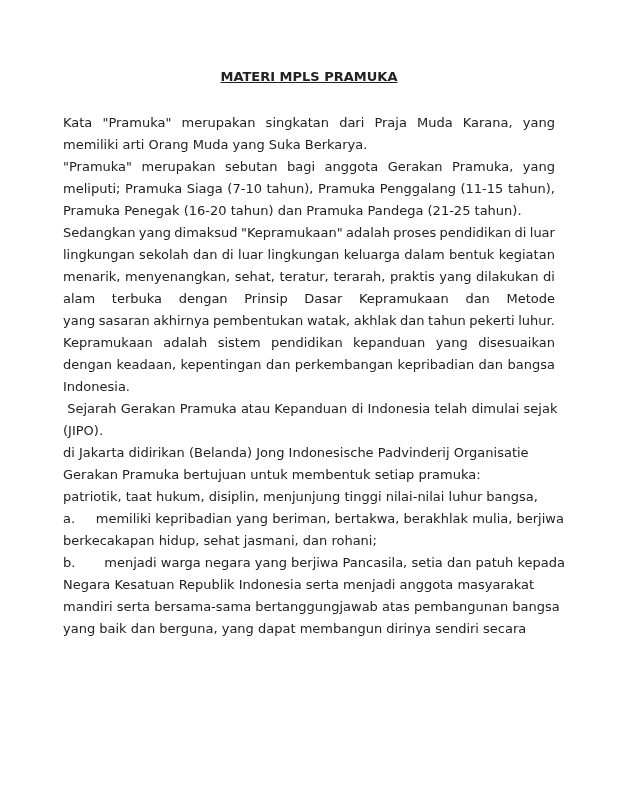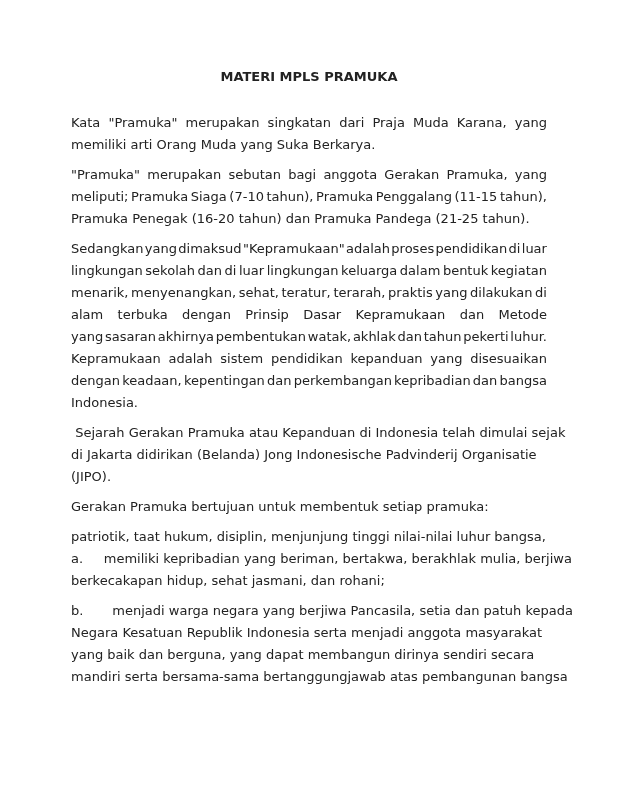--- a/index.html
+++ b/index.html
@@ -22,27 +22,28 @@
     padding: 66px 63px 0 63px;
     background: #ffffff;
   }
   .doc-title {
     text-align: center;
     font-weight: bold;
     font-size: 13px;
     line-height: 22px;
     margin: 0 0 24px 0;
     white-space: pre;
+    text-decoration: underline;
   }
   .content {
     font-size: 13px;
     line-height: 22px;
   }
   .paragraph {
-    margin: 8px;
+    margin: 0;
     padding: 0;
   }
   .line {
     height: 22px;
     white-space: pre;
   }
   .line.just {
     display: flex;
     flex-wrap: nowrap;
     justify-content: space-between;
@@ -72,31 +73,31 @@
         <div class="line just"><span>lingkungan</span><span>sekolah</span><span>dan</span><span>di</span><span>luar</span><span>lingkungan</span><span>keluarga</span><span>dalam</span><span>bentuk</span><span>kegiatan</span></div>
         <div class="line just"><span>menarik,</span><span>menyenangkan,</span><span>sehat,</span><span>teratur,</span><span>terarah,</span><span>praktis</span><span>yang</span><span>dilakukan</span><span>di</span></div>
         <div class="line just"><span>alam</span><span>terbuka</span><span>dengan</span><span>Prinsip</span><span>Dasar</span><span>Kepramukaan</span><span>dan</span><span>Metode</span></div>
         <div class="line just"><span>yang</span><span>sasaran</span><span>akhirnya</span><span>pembentukan</span><span>watak,</span><span>akhlak</span><span>dan</span><span>tahun</span><span>pekerti</span><span>luhur.</span></div>
         <div class="line just"><span>Kepramukaan</span><span>adalah</span><span>sistem</span><span>pendidikan</span><span>kepanduan</span><span>yang</span><span>disesuaikan</span></div>
         <div class="line just"><span>dengan</span><span>keadaan,</span><span>kepentingan</span><span>dan</span><span>perkembangan</span><span>kepribadian</span><span>dan</span><span>bangsa</span></div>
         <div class="line">Indonesia.</div>
       </div>
       <div class="paragraph">
         <div class="line"> Sejarah Gerakan Pramuka atau Kepanduan di Indonesia telah dimulai sejak</div>
+        <div class="line">(JIPO).</div>
         <div class="line">di Jakarta didirikan (Belanda) Jong Indonesische Padvinderij Organisatie</div>
-        <div class="line">(JIPO).</div>
       </div>
       <div class="paragraph">
         <div class="line">Gerakan Pramuka bertujuan untuk membentuk setiap pramuka:</div>
       </div>
       <div class="paragraph">
         <div class="line">patriotik, taat hukum, disiplin, menjunjung tinggi nilai-nilai luhur bangsa,</div>
         <div class="line">a.     memiliki kepribadian yang beriman, bertakwa, berakhlak mulia, berjiwa</div>
         <div class="line">berkecakapan hidup, sehat jasmani, dan rohani;</div>
       </div>
       <div class="paragraph">
         <div class="line">b.       menjadi warga negara yang berjiwa Pancasila, setia dan patuh kepada</div>
         <div class="line">Negara Kesatuan Republik Indonesia serta menjadi anggota masyarakat</div>
+        <div class="line">mandiri serta bersama-sama bertanggungjawab atas pembangunan bangsa</div>
         <div class="line">yang baik dan berguna, yang dapat membangun dirinya sendiri secara</div>
-        <div class="line">mandiri serta bersama-sama bertanggungjawab atas pembangunan bangsa</div>
       </div>
     </div>
 </div>
 
 </body></html>

